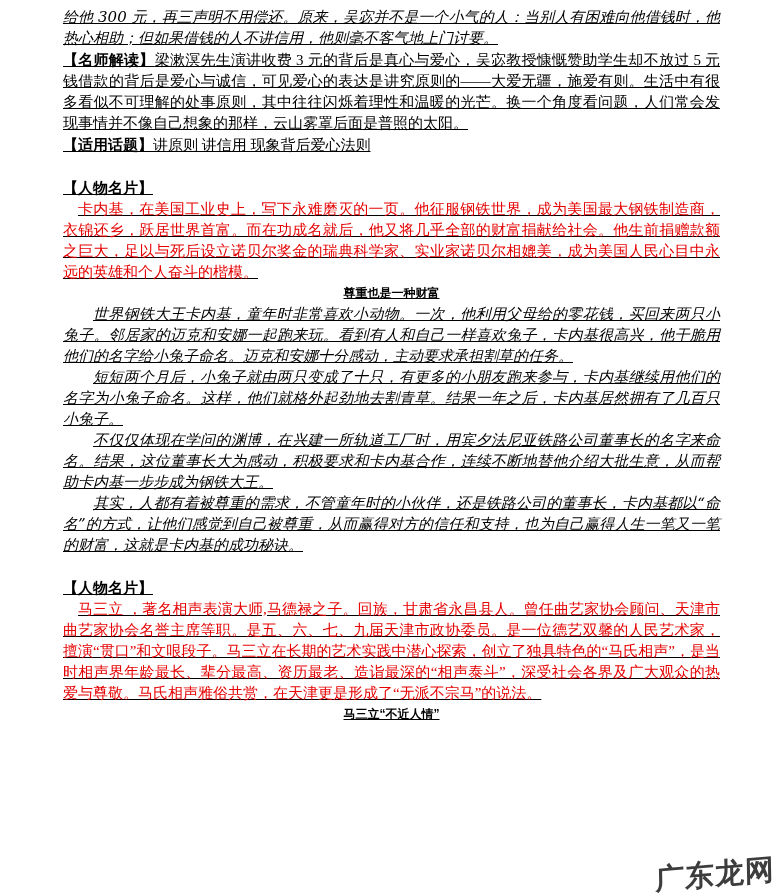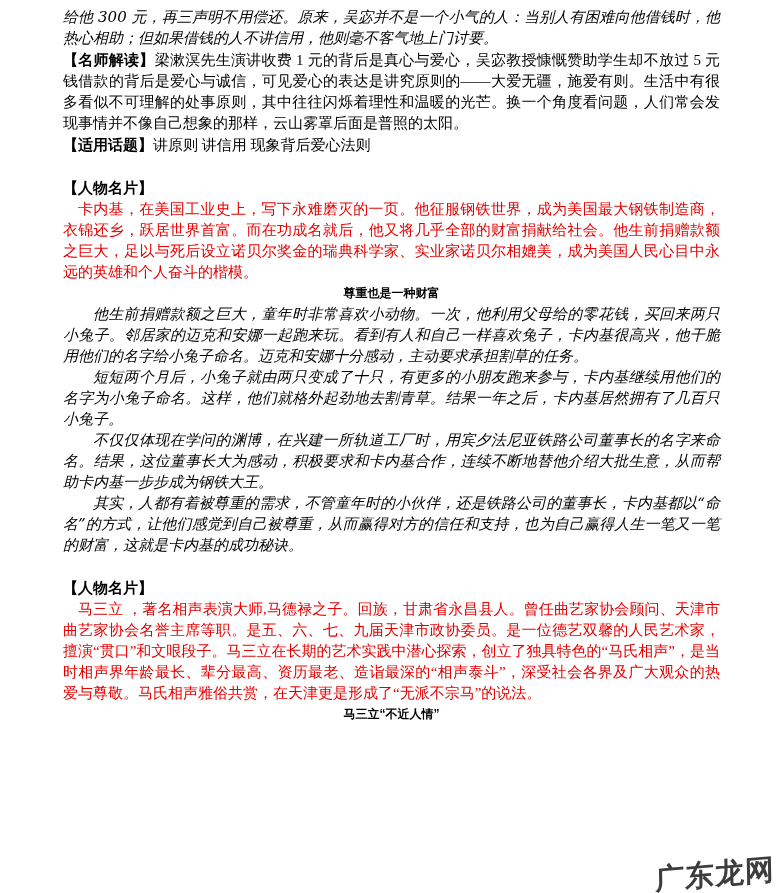--- a/index.html
+++ b/index.html
@@ -13,20 +13,21 @@
   .page {
     position: relative;
     width: 781px;
     height: 893px;
     box-sizing: border-box;
     padding: 7px 61px 0 63px;
     font-size: 15px;
     line-height: 21px;
     color: #000;
     overflow: hidden;
+    text-decoration: underline;
   }
   p { margin: 0; text-align: justify; }
   .kai {
     font-family: "DejaVu Serif", "Liberation Serif", serif;
     font-style: italic;
   }
   .song {
     font-family: "Liberation Serif", "DejaVu Serif", serif;
     font-style: normal;
   }
@@ -66,33 +67,33 @@
   }
 </style>
 </head>
 <body>
 
 <div class="page">
 
   <p class="kai">给他 300 元，再三声明不用偿还。原来，吴宓并不是一个小气的人：当别人有困难向他借钱时，他热心相助；但如果借钱的人不讲信用，他则毫不客气地上门讨要。</p>
 
 
-  <p class="song"><b class="label">【名师解读】</b><span>梁漱溟先生演讲收费 1 元的背后是真心与爱心，吴宓教授慷慨赞助学生却不放过 5 元钱借款的背后是爱心与诚信，可见爱心的表达是讲究原则的——大爱无疆，施爱有则。生活中有很多看似不可理解的处事原则，其中往往闪烁着理性和温暖的光芒。换一个角度看问题，人们常会发现事情并不像自己想象的那样，云山雾罩后面是普照的太阳。</span></p>
+  <p class="song"><b class="label">【名师解读】</b><span>梁漱溟先生演讲收费 3 元的背后是真心与爱心，吴宓教授慷慨赞助学生却不放过 5 元钱借款的背后是爱心与诚信，可见爱心的表达是讲究原则的——大爱无疆，施爱有则。生活中有很多看似不可理解的处事原则，其中往往闪烁着理性和温暖的光芒。换一个角度看问题，人们常会发现事情并不像自己想象的那样，云山雾罩后面是普照的太阳。</span></p>
 
   <p class="song"><b class="label">【适用话题】</b><span>讲原则 讲信用 现象背后爱心法则</span></p>
 
   <div class="blank-line"></div>
 
   <p class="song"><b class="label">【人物名片】</b></p>
 
   <p class="song red indent1">卡内基，在美国工业史上，写下永难磨灭的一页。他征服钢铁世界，成为美国最大钢铁制造商，衣锦还乡，跃居世界首富。而在功成名就后，他又将几乎全部的财富捐献给社会。他生前捐赠款额之巨大，足以与死后设立诺贝尔奖金的瑞典科学家、实业家诺贝尔相媲美，成为美国人民心目中永远的英雄和个人奋斗的楷模。</p>
 
   <p class="heading">尊重也是一种财富</p>
 
-  <p class="kai indent2">他生前捐赠款额之巨大，童年时非常喜欢小动物。一次，他利用父母给的零花钱，买回来两只小兔子。邻居家的迈克和安娜一起跑来玩。看到有人和自己一样喜欢兔子，卡内基很高兴，他干脆用他们的名字给小兔子命名。迈克和安娜十分感动，主动要求承担割草的任务。</p>
+  <p class="kai indent2">世界钢铁大王卡内基，童年时非常喜欢小动物。一次，他利用父母给的零花钱，买回来两只小兔子。邻居家的迈克和安娜一起跑来玩。看到有人和自己一样喜欢兔子，卡内基很高兴，他干脆用他们的名字给小兔子命名。迈克和安娜十分感动，主动要求承担割草的任务。</p>
 
   <p class="kai indent2">短短两个月后，小兔子就由两只变成了十只，有更多的小朋友跑来参与，卡内基继续用他们的名字为小兔子命名。这样，他们就格外起劲地去割青草。结果一年之后，卡内基居然拥有了几百只小兔子。</p>
 
   <p class="kai indent2">不仅仅体现在学问的渊博，在兴建一所轨道工厂时，用宾夕法尼亚铁路公司董事长的名字来命名。结果，这位董事长大为感动，积极要求和卡内基合作，连续不断地替他介绍大批生意，从而帮助卡内基一步步成为钢铁大王。</p>
 
   <p class="kai indent2">其实，人都有着被尊重的需求，不管童年时的小伙伴，还是铁路公司的董事长，卡内基都以“命名”的方式，让他们感觉到自己被尊重，从而赢得对方的信任和支持，也为自己赢得人生一笔又一笔的财富，这就是卡内基的成功秘诀。</p>
 
 
 
   <div class="blank-line"></div>

